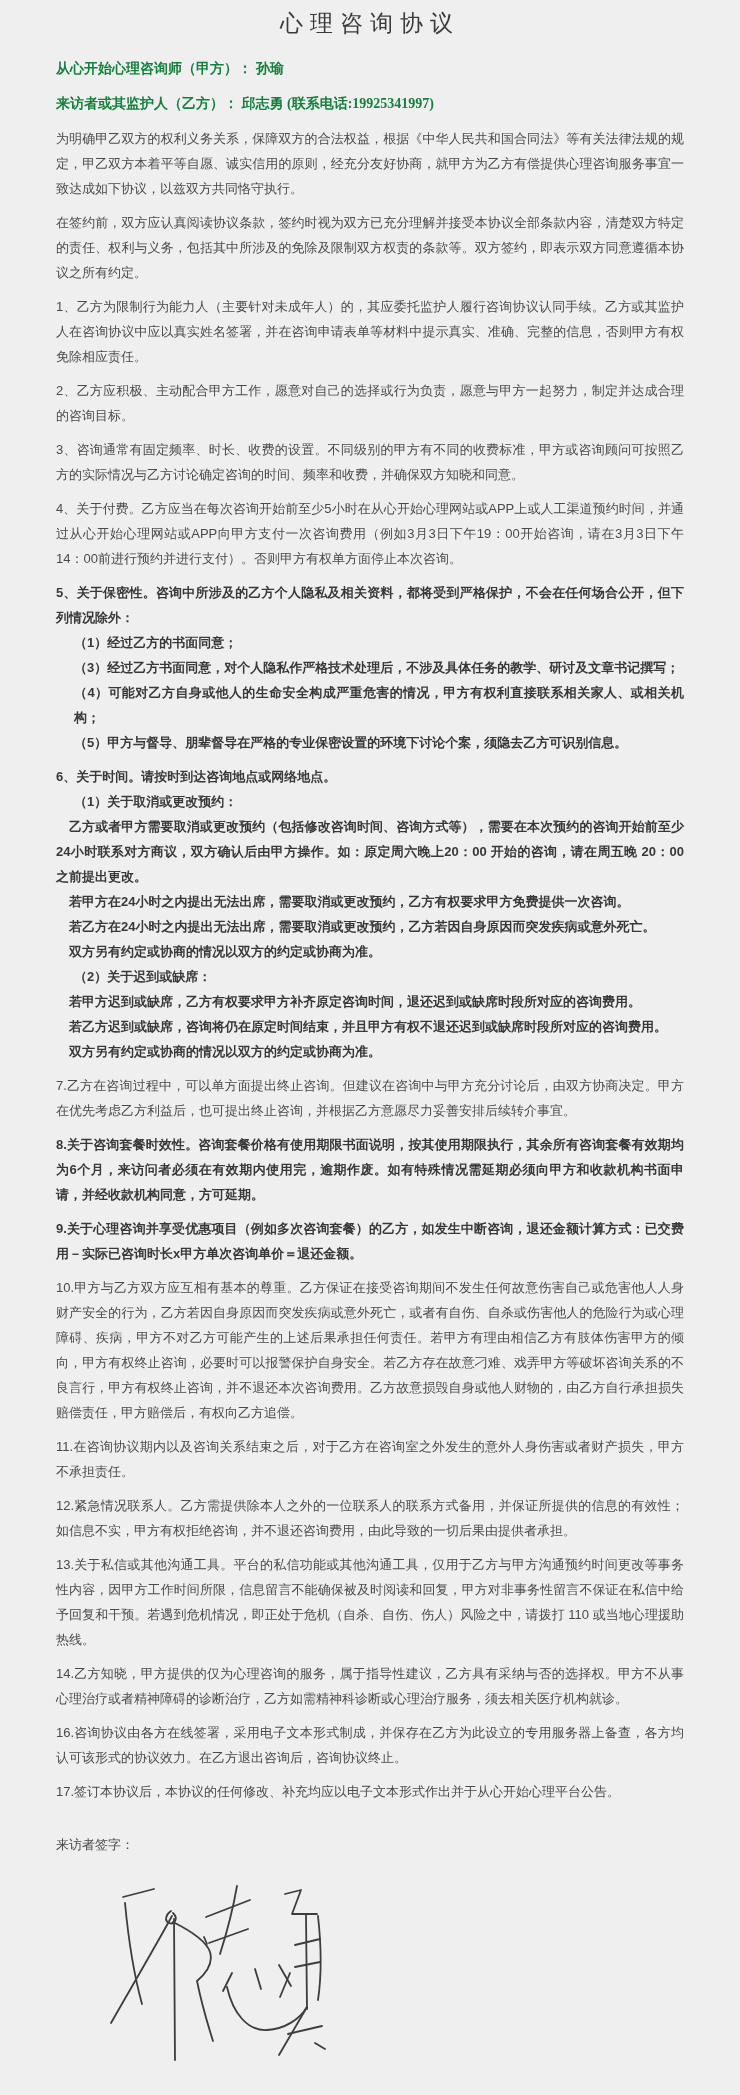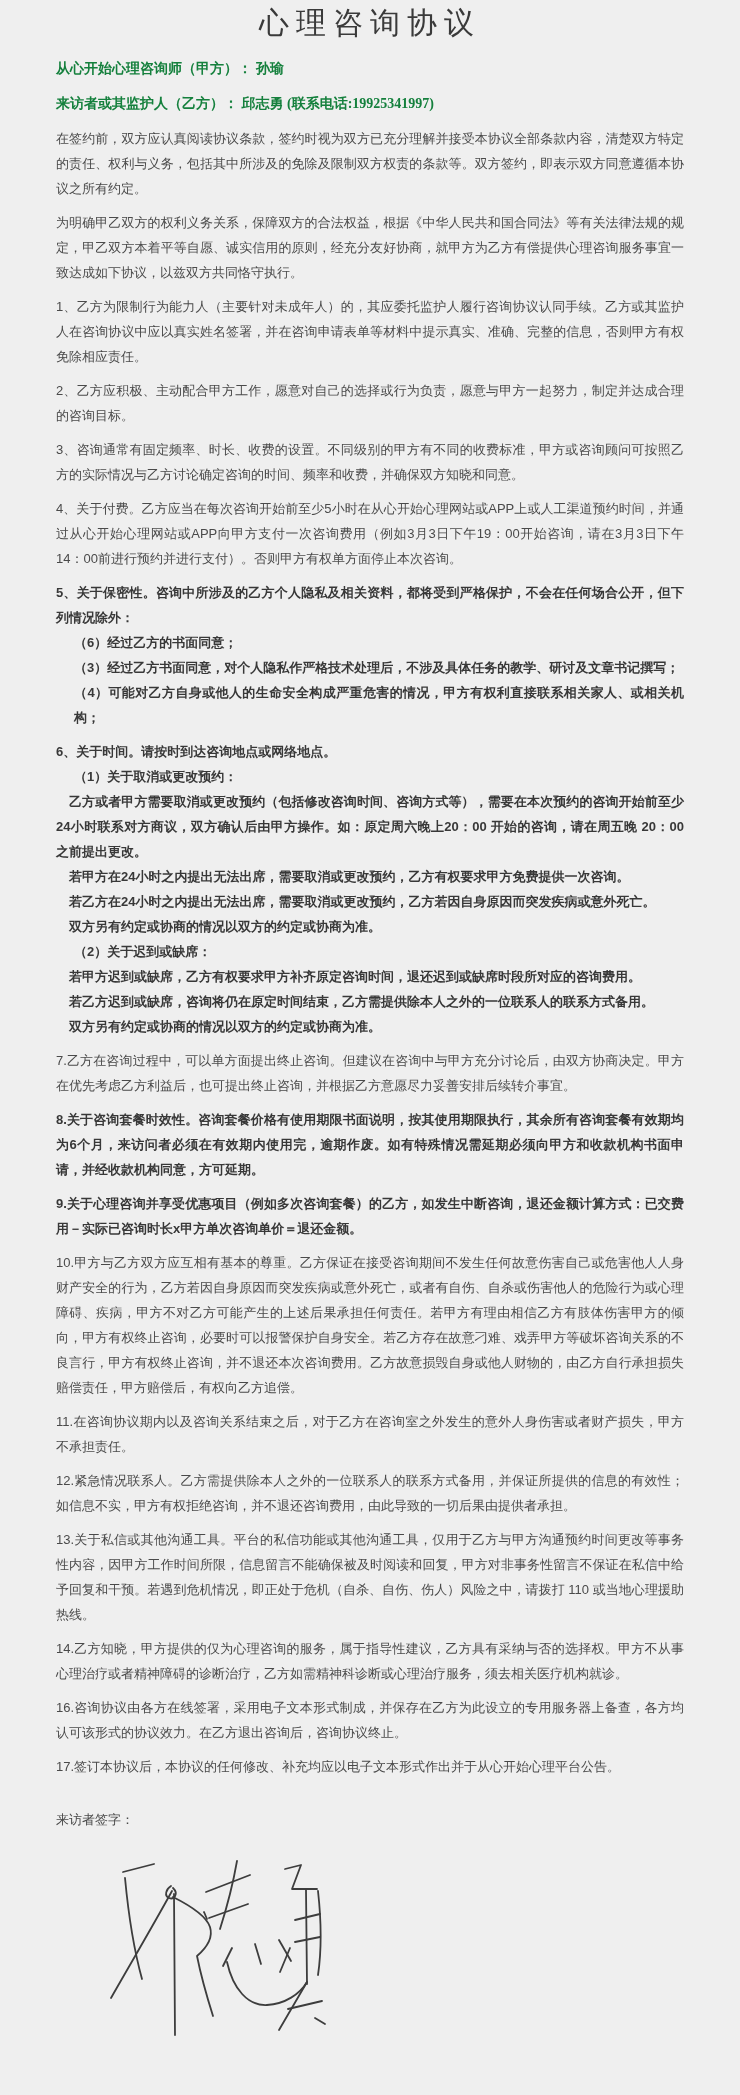--- a/index.html
+++ b/index.html
@@ -13,21 +13,21 @@
     -webkit-font-smoothing:antialiased;
   }
   .page{
     width:628px;
     margin:0 auto;
     padding-top:8px;
     padding-bottom:32px;
   }
   h1.doc-title{
     margin:0;
-    font-size:30px;
+    font-size:23px;
     font-weight:400;
     color:#3a3a3a;
     text-align:center;
     letter-spacing:7px;
     line-height:30px;
   }
   p.party{
     margin:22px 0 0 0;
     font-size:14px;
     font-weight:700;
@@ -63,39 +63,40 @@
 <body>
 
 <div class="page">
 
   <h1 class="doc-title">心理咨询协议</h1>
 
   <p class="party">从心开始心理咨询师（甲方）： 孙瑜</p>
   <p class="party">来访者或其监护人（乙方）： 邱志勇 (联系电话:19925341997)</p>
 
   <div class="clauses">
+      <p class="">为明确甲乙双方的权利义务关系，保障双方的合法权益，根据《中华人民共和国合同法》等有关法律法规的规定，甲乙双方本着平等自愿、诚实信用的原则，经充分友好协商，就甲方为乙方有偿提供心理咨询服务事宜一致达成如下协议，以兹双方共同恪守执行。</p>
       <p class="">在签约前，双方应认真阅读协议条款，签约时视为双方已充分理解并接受本协议全部条款内容，清楚双方特定的责任、权利与义务，包括其中所涉及的免除及限制双方权责的条款等。双方签约，即表示双方同意遵循本协议之所有约定。</p>
-      <p class="">为明确甲乙双方的权利义务关系，保障双方的合法权益，根据《中华人民共和国合同法》等有关法律法规的规定，甲乙双方本着平等自愿、诚实信用的原则，经充分友好协商，就甲方为乙方有偿提供心理咨询服务事宜一致达成如下协议，以兹双方共同恪守执行。</p>
       <p class="">1、乙方为限制行为能力人（主要针对未成年人）的，其应委托监护人履行咨询协议认同手续。乙方或其监护人在咨询协议中应以真实姓名签署，并在咨询申请表单等材料中提示真实、准确、完整的信息，否则甲方有权免除相应责任。</p>
       <p class="">2、乙方应积极、主动配合甲方工作，愿意对自己的选择或行为负责，愿意与甲方一起努力，制定并达成合理的咨询目标。</p>
       <p class="">3、咨询通常有固定频率、时长、收费的设置。不同级别的甲方有不同的收费标准，甲方或咨询顾问可按照乙方的实际情况与乙方讨论确定咨询的时间、频率和收费，并确保双方知晓和同意。</p>
       <p class="">4、关于付费。乙方应当在每次咨询开始前至少5小时在从心开始心理网站或APP上或人工渠道预约时间，并通过从心开始心理网站或APP向甲方支付一次咨询费用（例如3月3日下午19：00开始咨询，请在3月3日下午14：00前进行预约并进行支付）。否则甲方有权单方面停止本次咨询。</p>
       <p class="b ">5、关于保密性。咨询中所涉及的乙方个人隐私及相关资料，都将受到严格保护，不会在任何场合公开，但下列情况除外：</p>
-      <p class="b ind">（6）经过乙方的书面同意；</p>
+      <p class="b ind">（1）经过乙方的书面同意；</p>
       <p class="b ind">（3）经过乙方书面同意，对个人隐私作严格技术处理后，不涉及具体任务的教学、研讨及文章书记撰写；</p>
       <p class="b ind">（4）可能对乙方自身或他人的生命安全构成严重危害的情况，甲方有权利直接联系相关家人、或相关机构；</p>
+      <p class="b ind">（5）甲方与督导、朋辈督导在严格的专业保密设置的环境下讨论个案，须隐去乙方可识别信息。</p>
       <p class="b ">6、关于时间。请按时到达咨询地点或网络地点。</p>
       <p class="b ind">（1）关于取消或更改预约：</p>
       <p class="b ti">乙方或者甲方需要取消或更改预约（包括修改咨询时间、咨询方式等），需要在本次预约的咨询开始前至少24小时联系对方商议，双方确认后由甲方操作。如：原定周六晚上20：00 开始的咨询，请在周五晚 20：00 之前提出更改。</p>
       <p class="b ti">若甲方在24小时之内提出无法出席，需要取消或更改预约，乙方有权要求甲方免费提供一次咨询。</p>
       <p class="b ti">若乙方在24小时之内提出无法出席，需要取消或更改预约，乙方若因自身原因而突发疾病或意外死亡。</p>
       <p class="b ti">双方另有约定或协商的情况以双方的约定或协商为准。</p>
       <p class="b ind">（2）关于迟到或缺席：</p>
       <p class="b ti">若甲方迟到或缺席，乙方有权要求甲方补齐原定咨询时间，退还迟到或缺席时段所对应的咨询费用。</p>
-      <p class="b ti">若乙方迟到或缺席，咨询将仍在原定时间结束，乙方需提供除本人之外的一位联系人的联系方式备用。</p>
+      <p class="b ti">若乙方迟到或缺席，咨询将仍在原定时间结束，并且甲方有权不退还迟到或缺席时段所对应的咨询费用。</p>
       <p class="b ti">双方另有约定或协商的情况以双方的约定或协商为准。</p>
       <p class="">7.乙方在咨询过程中，可以单方面提出终止咨询。但建议在咨询中与甲方充分讨论后，由双方协商决定。甲方在优先考虑乙方利益后，也可提出终止咨询，并根据乙方意愿尽力妥善安排后续转介事宜。</p>
       <p class="b ">8.关于咨询套餐时效性。咨询套餐价格有使用期限书面说明，按其使用期限执行，其余所有咨询套餐有效期均为6个月，来访问者必须在有效期内使用完，逾期作废。如有特殊情况需延期必须向甲方和收款机构书面申请，并经收款机构同意，方可延期。</p>
       <p class="b ">9.关于心理咨询并享受优惠项目（例如多次咨询套餐）的乙方，如发生中断咨询，退还金额计算方式：已交费用－实际已咨询时长x甲方单次咨询单价＝退还金额。</p>
       <p class="">10.甲方与乙方双方应互相有基本的尊重。乙方保证在接受咨询期间不发生任何故意伤害自己或危害他人人身财产安全的行为，乙方若因自身原因而突发疾病或意外死亡，或者有自伤、自杀或伤害他人的危险行为或心理障碍、疾病，甲方不对乙方可能产生的上述后果承担任何责任。若甲方有理由相信乙方有肢体伤害甲方的倾向，甲方有权终止咨询，必要时可以报警保护自身安全。若乙方存在故意刁难、戏弄甲方等破坏咨询关系的不良言行，甲方有权终止咨询，并不退还本次咨询费用。乙方故意损毁自身或他人财物的，由乙方自行承担损失赔偿责任，甲方赔偿后，有权向乙方追偿。</p>
       <p class="">11.在咨询协议期内以及咨询关系结束之后，对于乙方在咨询室之外发生的意外人身伤害或者财产损失，甲方不承担责任。</p>
       <p class="">12.紧急情况联系人。乙方需提供除本人之外的一位联系人的联系方式备用，并保证所提供的信息的有效性；如信息不实，甲方有权拒绝咨询，并不退还咨询费用，由此导致的一切后果由提供者承担。</p>
       <p class="">13.关于私信或其他沟通工具。平台的私信功能或其他沟通工具，仅用于乙方与甲方沟通预约时间更改等事务性内容，因甲方工作时间所限，信息留言不能确保被及时阅读和回复，甲方对非事务性留言不保证在私信中给予回复和干预。若遇到危机情况，即正处于危机（自杀、自伤、伤人）风险之中，请拨打 110 或当地心理援助热线。</p>
       <p class="">14.乙方知晓，甲方提供的仅为心理咨询的服务，属于指导性建议，乙方具有采纳与否的选择权。甲方不从事心理治疗或者精神障碍的诊断治疗，乙方如需精神科诊断或心理治疗服务，须去相关医疗机构就诊。</p>
       <p class="">16.咨询协议由各方在线签署，采用电子文本形式制成，并保存在乙方为此设立的专用服务器上备查，各方均认可该形式的协议效力。在乙方退出咨询后，咨询协议终止。</p>

